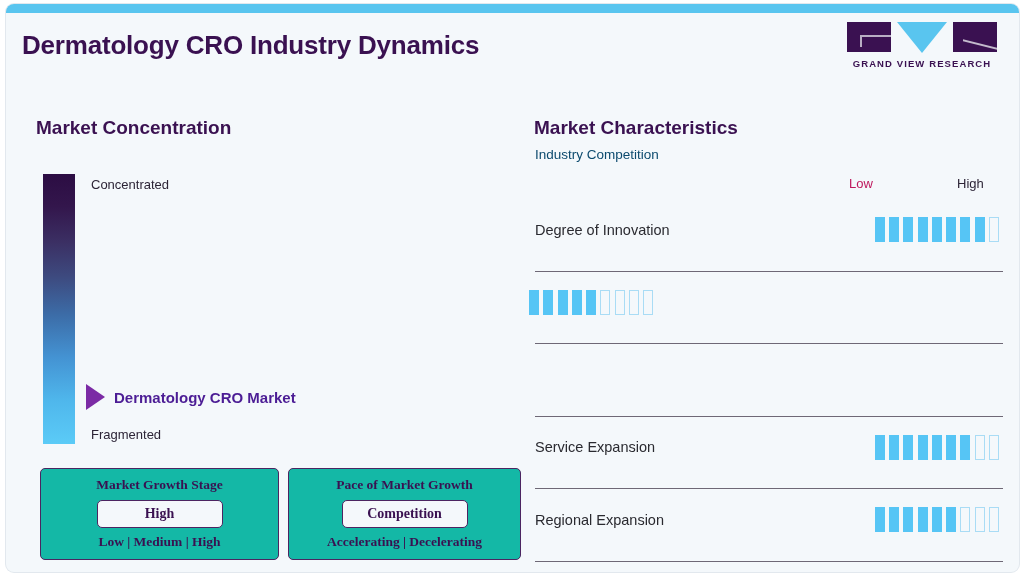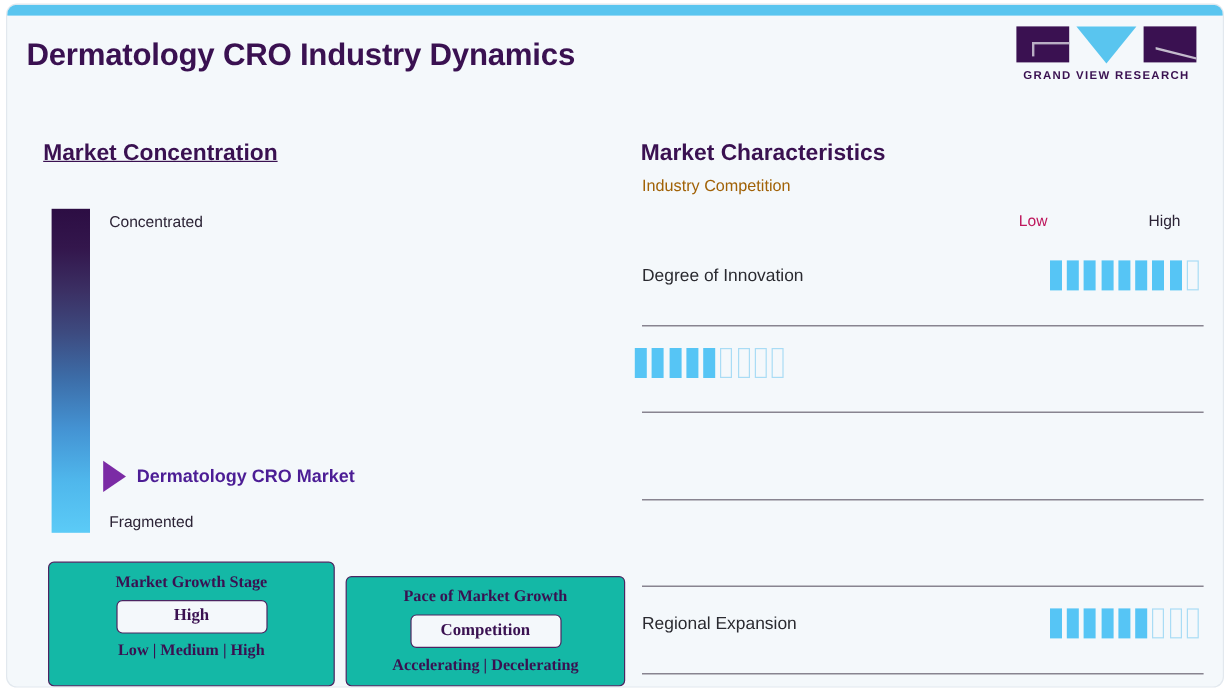--- a/index.html
+++ b/index.html
@@ -130,21 +130,20 @@
   }
   .section-title {
     font-size: 19px;
     font-weight: bold;
     color: #3a1151;
   }
   .left-panel .section-title {
     position: absolute;
     left: 30px;
     top: 23px;
-    text-decoration: underline;
   }
 
   .gradient-wrap {
     position: absolute;
     left: 37px;
     top: 80px;
     width: 32px;
     height: 270px;
   }
   .gradient-bar {
@@ -201,21 +200,21 @@
   }
   .stat-box {
     border: 1.3px solid #4c2561;
     border-radius: 5px;
     padding: 8px 12px 9px 12px;
     text-align: center;
     background: #14b8a6;
     font-family: Liberation Serif, serif;
   }
   .stat-box.growth { width: 213px; }
-  .stat-box.pace { width: 207px; margin-top: 12px; }
+  .stat-box.pace { width: 207px; }
   .stat-title {
     font-size: 13.5px;
     font-weight: bold;
     color: #3a1151;
     white-space: nowrap;
   }
   .stat-value-box {
     margin: 7px auto 6px auto;
     border: 1.3px solid #4c2561;
     border-radius: 5px;
@@ -248,21 +247,21 @@
   .right-panel .section-title {
     position: absolute;
     left: 5px;
     top: 23px;
   }
   .section-subtitle {
     position: absolute;
     left: 6px;
     top: 53px;
     font-size: 13.5px;
-    color: #a16207;
+    color: #0c4a6e;
   }
 
   .scale-labels {
     position: absolute;
     left: 0;
     top: 82px;
     width: 490px;
     height: 18px;
   }
   .scale-low {
@@ -424,20 +423,34 @@
               <div class="bar empty"></div>
               <div class="bar empty"></div>
             </div>
           </div>
           <div class="char-divider"></div>
         </div>
         <div class="char-row">
           <div class="char-divider"></div>
         </div>
         <div class="char-row">
+          <div class="char-row-inner">
+            <div class="char-label">Service Expansion</div>
+            <div class="bars">
+              <div class="bar"></div>
+              <div class="bar"></div>
+              <div class="bar"></div>
+              <div class="bar"></div>
+              <div class="bar"></div>
+              <div class="bar"></div>
+              <div class="bar"></div>
+              <div class="bar empty"></div>
+              <div class="bar empty"></div>
+            </div>
+          </div>
           <div class="char-divider"></div>
         </div>
         <div class="char-row">
           <div class="char-row-inner">
             <div class="char-label">Regional Expansion</div>
             <div class="bars">
               <div class="bar"></div>
               <div class="bar"></div>
               <div class="bar"></div>
               <div class="bar"></div>

